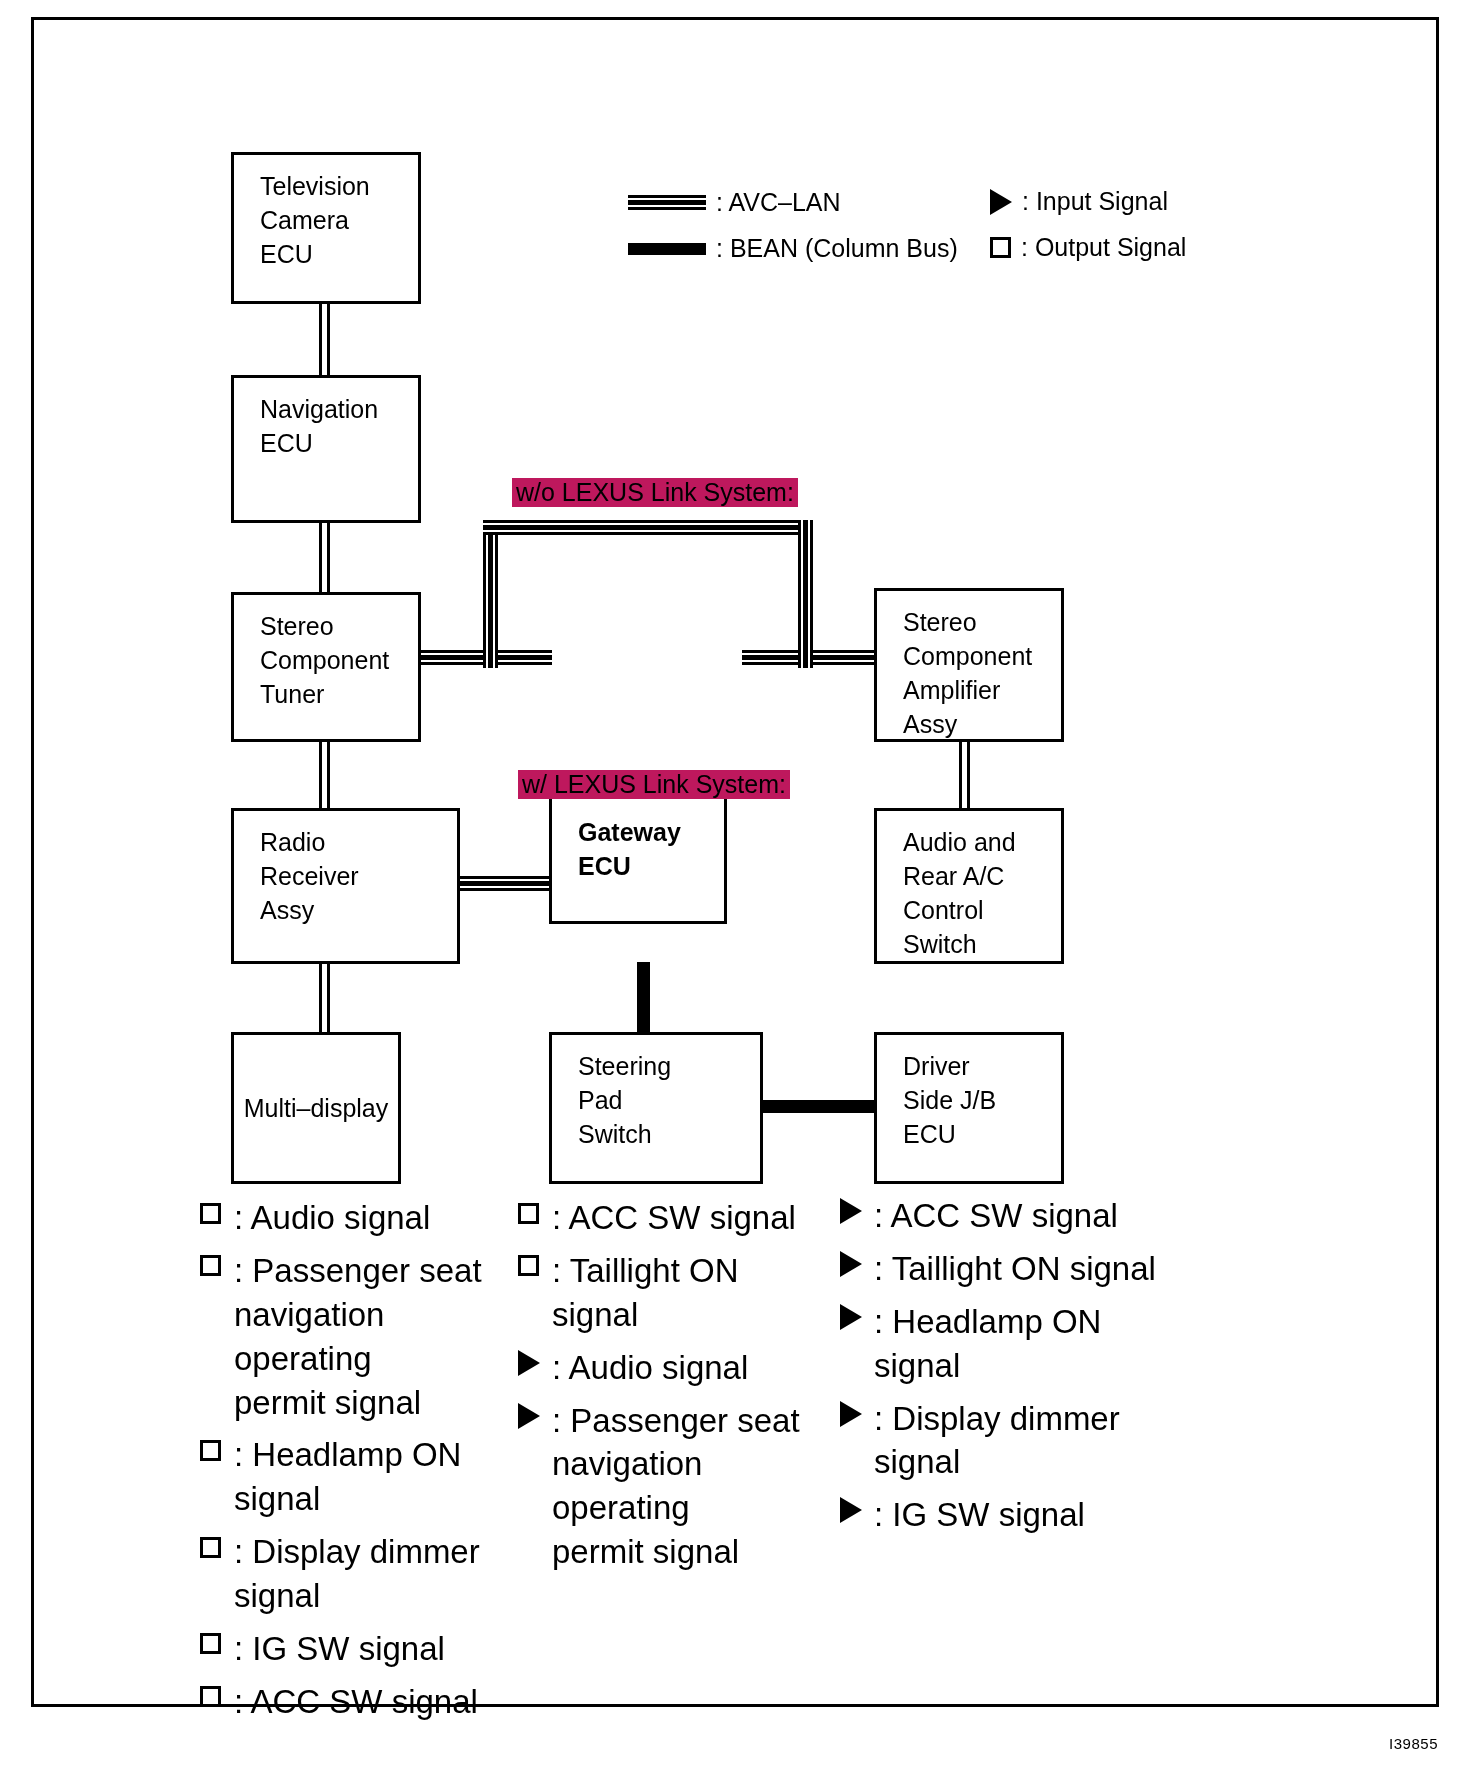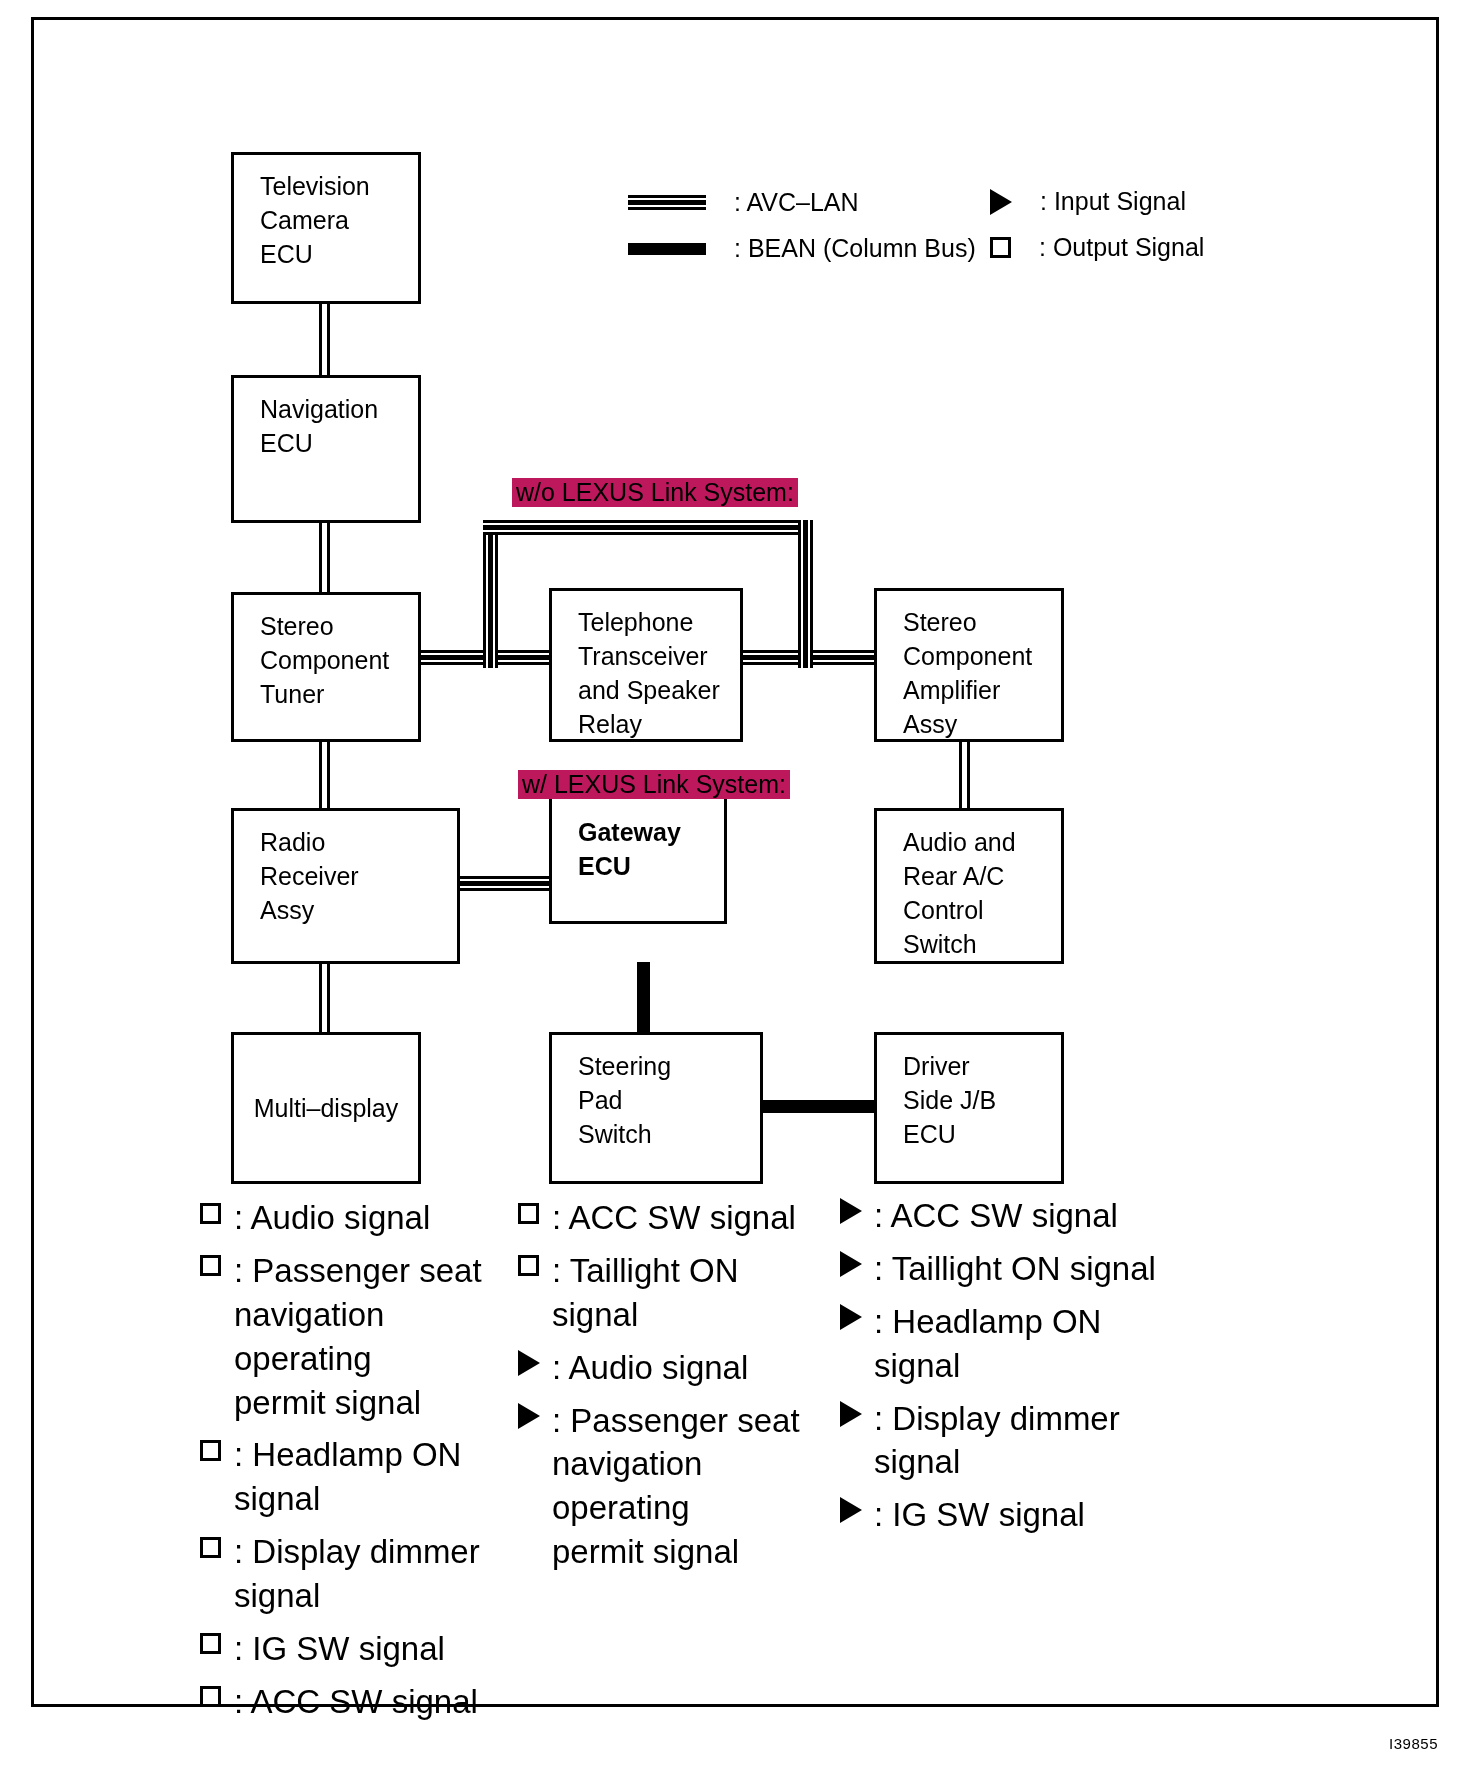--- a/index.html
+++ b/index.html
@@ -39,21 +39,21 @@
         #000 0px,#000 3px,
         #fff 3px,#fff 8px,
         #000 8px,#000 11px);}
 
   
   .bean-h{position:absolute;height:13px;background:#000;z-index:4;}
   .bean-v{position:absolute;width:13px;background:#000;z-index:4;}
 
   
   .legend{position:absolute;font-size:25px;}
-  .lg-row{position:absolute;display:flex;align-items:center;gap:28px;white-space:nowrap;}
+  .lg-row{position:absolute;display:flex;align-items:center;gap:10px;white-space:nowrap;}
   .sw-avc{width:78px;height:15px;
      background:linear-gradient(to bottom,
         #000 0px,#000 3px,
         #fff 3px,#fff 5px,
         #000 5px,#000 10px,
         #fff 10px,#fff 12px,
         #000 12px,#000 15px);}
   .sw-bean{width:78px;height:12px;background:#000;}
   .tri{width:0;height:0;border-left:22px solid #000;border-top:13px solid transparent;border-bottom:13px solid transparent;}
   .sq{width:21px;height:21px;border:3px solid #000;box-sizing:border-box;background:#fff;}
@@ -131,26 +131,20 @@
     <span class="txt">Navigation
 ECU</span>
   </div>
 
   <div class="box" style="left:231px;top:592px;width:190px;height:150px;">
     <span class="txt">Stereo
 Component
 Tuner</span>
   </div>
 
-  <div class="box" style="left:549px;top:588px;width:194px;height:154px;">
-    <span class="txt">Telephone
-Transceiver
-and Speaker
-Relay</span>
-  </div>
 
   <div class="box" style="left:874px;top:588px;width:190px;height:154px;">
     <span class="txt">Stereo
 Component
 Amplifier
 Assy</span>
   </div>
 
   <div class="box" style="left:231px;top:808px;width:229px;height:156px;">
     <span class="txt">Radio
@@ -163,21 +157,21 @@
 ECU</span>
   </div>
 
   <div class="box" style="left:874px;top:808px;width:190px;height:156px;">
     <span class="txt">Audio and
 Rear A/C
 Control
 Switch</span>
   </div>
 
-  <div class="box center" style="left:231px;top:1032px;width:190px;height:152px;">
+  <div class="box center" style="left:231px;top:1032px;width:170px;height:152px;">
     <span class="txt">Multi–display</span>
   </div>
 
   <div class="box" style="left:549px;top:1032px;width:214px;height:152px;">
     <span class="txt">Steering
 Pad
 Switch</span>
   </div>
 
   <div class="box" style="left:874px;top:1032px;width:190px;height:152px;">

